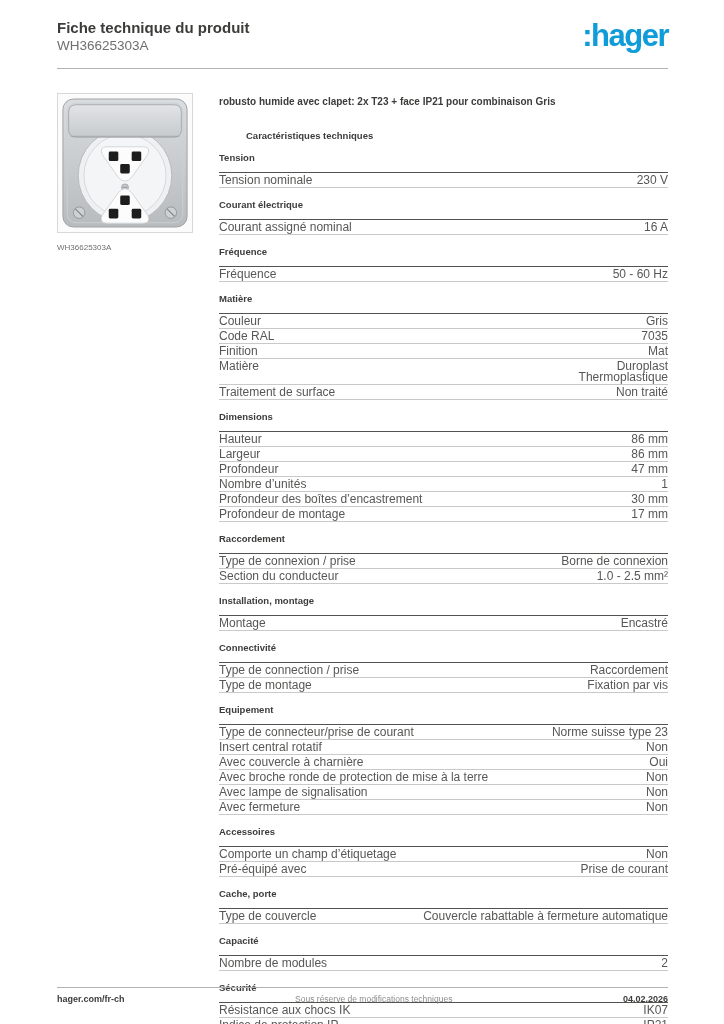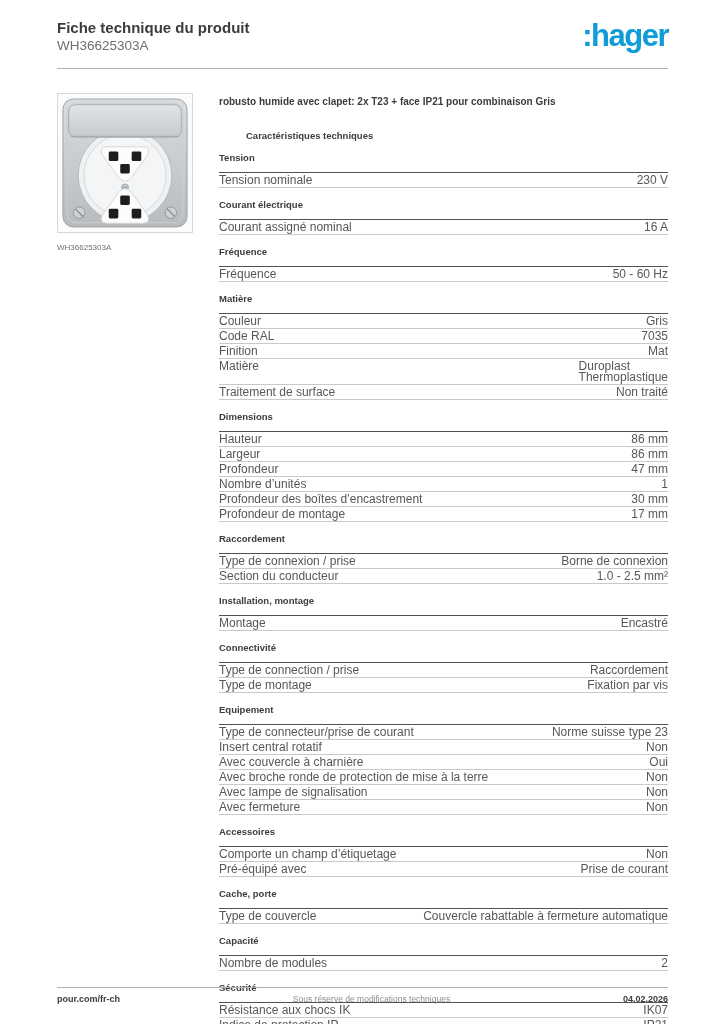--- a/index.html
+++ b/index.html
@@ -41,21 +41,21 @@
   .section-title {
     margin: 0; font-size: 9.5px; font-weight: bold; color: #3c3c3b;
     line-height: 10px; padding-bottom: 9px; border-bottom: 1px solid #53524f;
   }
   .spec-row {
     display: flex; justify-content: space-between; align-items: flex-start; gap: 12px;
     padding: 2px 0 1.5px 0; border-bottom: 1px solid #c9c9c9;
     font-size: 12px; line-height: 10.5px; color: #575756;
   }
   .spec-label { text-align: left; }
-  .spec-value { white-space: pre-line; flex-shrink: 0; }
+  .spec-value { text-align: right; white-space: pre-line; flex-shrink: 0; }
 
   
   .footer-rule { position: absolute; top: 987px; left: 57px; right: 56px; height: 1px; background: #b2b2b2; }
   .footer {
     position: absolute; top: 994px; left: 57px; right: 56px;
     display: flex; justify-content: space-between; align-items: baseline;
   }
   .footer-site { font-size: 9px; font-weight: bold; color: #3c3c3b; text-decoration: none; }
   .footer-disclaimer { font-size: 8.5px; color: #8c8c8b; }
   .footer-date { font-size: 9px; font-weight: bold; color: #3c3c3b; }
@@ -341,18 +341,18 @@
     <span class="spec-label">Indice de protection IP</span>
     <span class="spec-value">IP21</span>
   </div>
 </div>
   </section>
 </div>
   </main>
 
   <div class="footer-rule"></div>
   <footer class="footer">
-    <a href="#" class="footer-site">pour.com/fr-ch</a>
+    <a href="#" class="footer-site">hager.com/fr-ch</a>
     <div class="footer-disclaimer">Sous réserve de modifications techniques</div>
     <div class="footer-date">04.02.2026</div>
   </footer>
 
 </div>
 
 </body></html>

